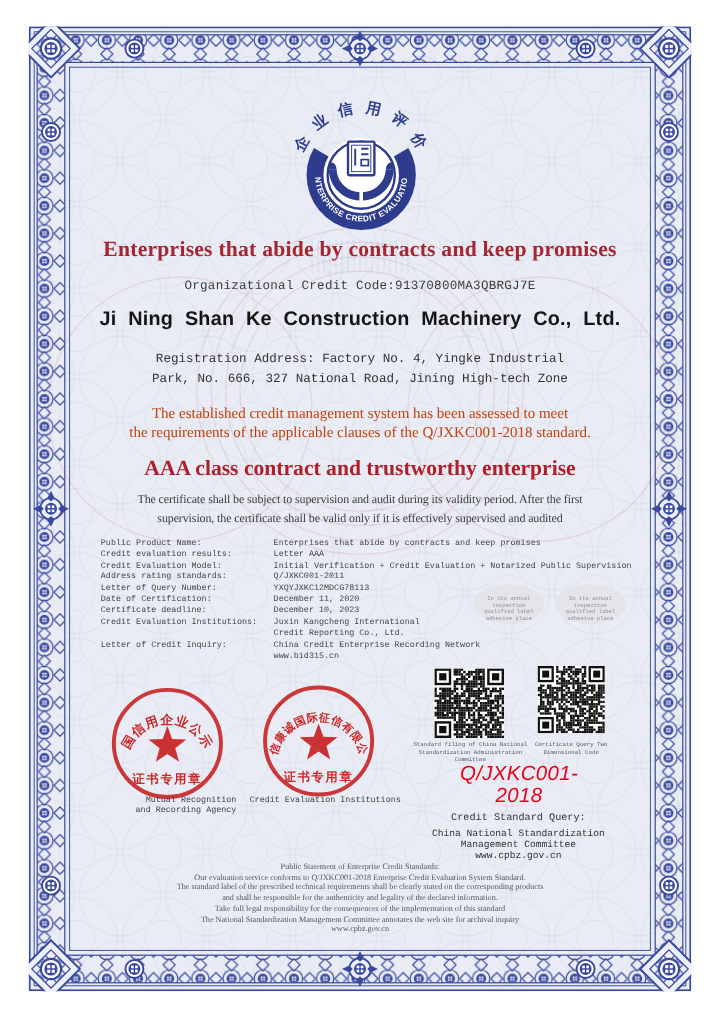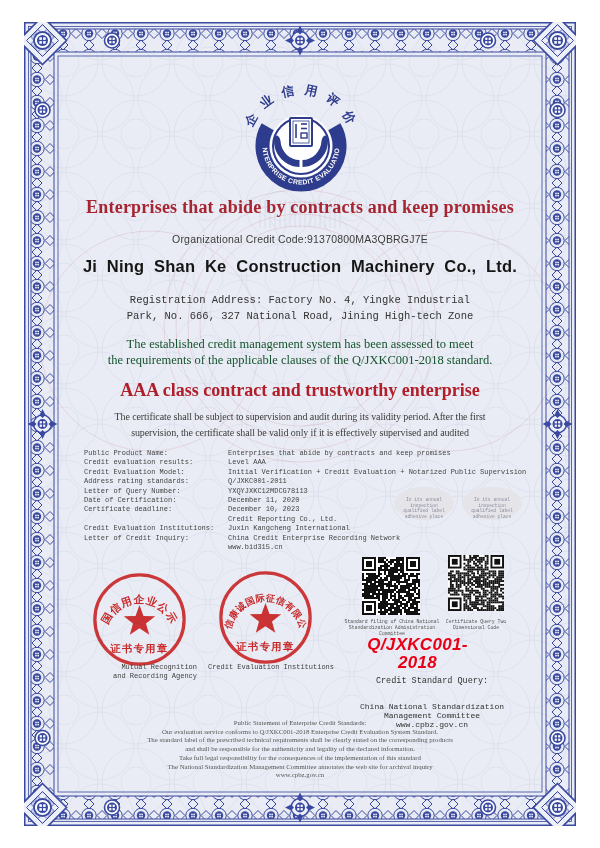--- a/index.html
+++ b/index.html
@@ -4,36 +4,36 @@
 <style>
   html,body{margin:0;padding:0;}
   body{width:600px;height:848px;background:#ffffff;font-family:"Liberation Sans",sans-serif;}
   .page{position:relative;width:600px;height:848px;background:#fff;overflow:hidden;}
   .bg-panel{position:absolute;left:24px;top:22px;width:552px;height:804px;background:#e9ecf4;}
   .guilloche{position:absolute;left:28px;top:26px;}
   .border-svg{position:absolute;left:24px;top:22px;}
   .abs{position:absolute;}
   .center{text-align:center;}
   .title-red{left:50px;right:50px;top:197px;font-family:"Liberation Serif",serif;font-weight:bold;font-size:18px;color:#a62531;letter-spacing:.2px;}
-  .code-line{left:40px;right:40px;top:233px;font-family:Liberation Sans, sans-serif;font-size:10.5px;color:#3c3c3c;letter-spacing:.2px;}
+  .code-line{left:40px;right:40px;top:233px;font-family:Liberation Mono, monospace;font-size:10.5px;color:#3c3c3c;letter-spacing:.2px;}
   .company{left:30px;right:30px;top:257px;font-size:16.5px;font-weight:bold;color:#151515;word-spacing:5px;letter-spacing:.2px;}
   .addr{left:40px;right:40px;font-family:"Liberation Mono",monospace;font-size:10.5px;color:#333;}
-  .stmt{left:50px;right:50px;font-family:"Liberation Serif",serif;font-size:12.5px;color:#14532d;}
+  .stmt{left:50px;right:50px;font-family:"Liberation Serif",serif;font-size:12.5px;color:#c2410c;}
   .grade-red{left:50px;right:50px;top:380px;font-family:"Liberation Serif",serif;font-weight:bold;font-size:18px;color:#b01e2a;}
   .sup{left:58px;right:58px;font-family:"Liberation Serif",serif;font-size:10px;color:#3d3d3d;letter-spacing:-.1px;}
   .detail-table{left:84px;top:449px;width:460px;font-family:"Liberation Mono",monospace;font-size:7px;color:#454545;}
   .detail-row{line-height:9.4px;white-space:nowrap;}
   .detail-label{display:inline-block;width:144px;}
   .oval{width:60px;height:33px;border-radius:50%;background:#e4e4e9;color:#8f8fa0;font-size:4.6px;line-height:5.6px;text-align:center;padding-top:10px;box-sizing:border-box;font-family:"Liberation Mono",monospace;}
   .stamp{mix-blend-mode:multiply;}
   .stamp-caption{font-family:"Liberation Mono",monospace;font-size:7px;line-height:9px;color:#3e3e3e;text-align:right;}
   .qr-caption{font-family:"Liberation Mono",monospace;font-size:4.8px;line-height:6px;color:#555;text-align:center;}
-  .std-num{left:340px;width:155px;top:636px;font-size:17px;line-height:17.5px;font-weight:bold;font-style:italic;color:#ea0016;text-align:center;letter-spacing:.3px;}
+  .std-num{left:355px;width:155px;top:636px;font-size:17px;line-height:17.5px;font-weight:normal;font-style:italic;color:#ea0016;text-align:center;letter-spacing:.3px;}
   .query{left:330px;width:204px;top:676px;text-align:center;font-family:"Liberation Mono",monospace;color:#333;}
-  .query-title{font-size:8.5px;margin-bottom:16px;}
+  .query-title{font-size:8.5px;margin-bottom:5px;}
   .query-line{font-size:8px;line-height:9px;}
   .footer{left:68px;width:464px;top:719px;text-align:center;font-family:"Liberation Serif",serif;font-size:6.8px;line-height:8.7px;color:#565656;}
   .cjk{font-family:"Liberation Sans",sans-serif;}
 </style>
 </head>
 <body>
 
 <div class="page">
 
   <div class="bg-panel"></div>
@@ -174,28 +174,28 @@
   <div class="abs center addr" style="top:294px;">Registration Address: Factory No. 4, Yingke Industrial</div>
   <div class="abs center addr" style="top:310px;">Park, No. 666, 327 National Road, Jining High-tech Zone</div>
   <div class="abs center stmt" style="top:337px;">The established credit management system has been assessed to meet</div>
   <div class="abs center stmt" style="top:353px;">the requirements of the applicable clauses of the Q/JXKC001-2018 standard.</div>
   <div class="abs center sup" style="top:411px;">The certificate shall be subject to supervision and audit during its validity period. After the first</div>
   <div class="abs center grade-red">AAA class contract and trustworthy enterprise</div>
   <div class="abs center sup" style="top:427px;">supervision, the certificate shall be valid only if it is effectively supervised and audited</div>
 
   <div class="abs detail-table">
     <div class="detail-row"><span class="detail-label">Public Product Name:</span><span>Enterprises that abide by contracts and keep promises</span></div>
-    <div class="detail-row"><span class="detail-label">Credit evaluation results:</span><span>Level AAA</span></div>
+    <div class="detail-row"><span class="detail-label">Credit evaluation results:</span><span>Letter AAA</span></div>
     <div class="detail-row"><span class="detail-label">Credit Evaluation Model:</span><span>Initial Verification + Credit Evaluation + Notarized Public Supervision</span></div>
     <div class="detail-row"><span class="detail-label">Address rating standards:</span><span>Q/JXKC001-2011</span></div>
     <div class="detail-row"><span class="detail-label">Letter of Query Number:</span><span>YXQYJXKC12MDCG78113</span></div>
     <div class="detail-row"><span class="detail-label">Date of Certification:</span><span>December 11, 2020</span></div>
     <div class="detail-row"><span class="detail-label">Certificate deadline:</span><span>December 10, 2023</span></div>
+    <div class="detail-row"><span class="detail-label">Credit Evaluation Institutions:</span><span>Juxin Kangcheng International</span></div>
     <div class="detail-row"><span class="detail-label"></span><span>Credit Reporting Co., Ltd.</span></div>
-    <div class="detail-row"><span class="detail-label">Credit Evaluation Institutions:</span><span>Juxin Kangcheng International</span></div>
     <div class="detail-row"><span class="detail-label">Letter of Credit Inquiry:</span><span>China Credit Enterprise Recording Network</span></div>
     <div class="detail-row"><span class="detail-label"></span><span>www.bid315.cn</span></div>
   </div>
 
   <div class="abs oval" style="left:394px;top:487px;">
     <div>In its annual inspection</div>
     <div>qualified label adhesive place</div>
   </div>
   <div class="abs oval" style="left:462px;top:487px;">
     <div>In its annual inspection</div>

